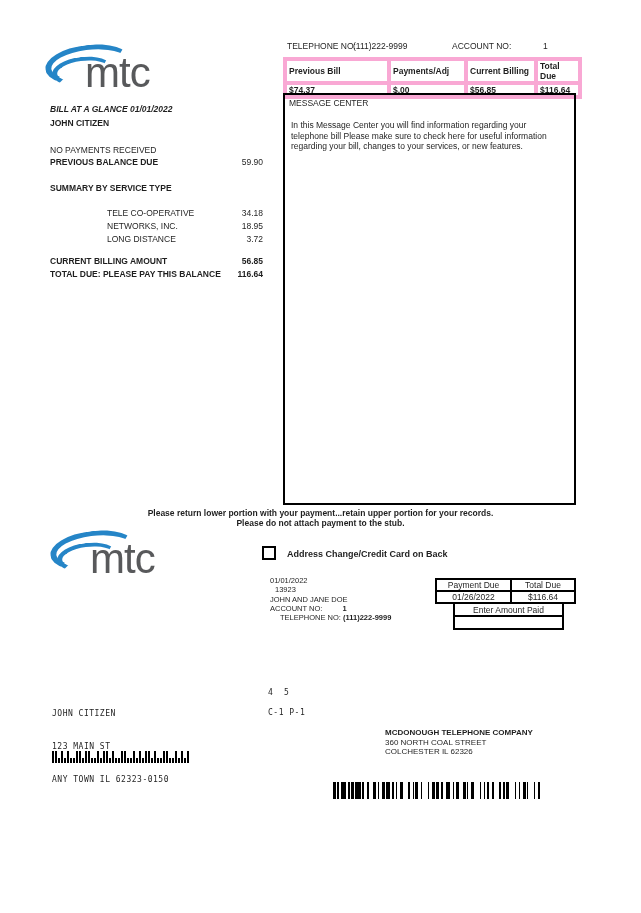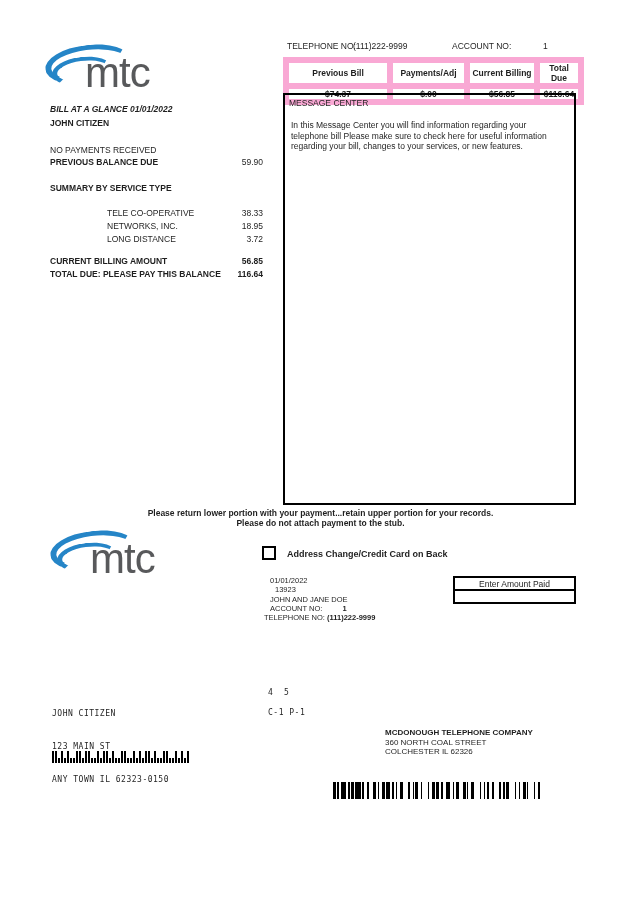--- a/index.html
+++ b/index.html
@@ -19,41 +19,41 @@
   .arc  { position:absolute; border-style:solid; border-color:transparent; border-radius:50%; }
   .arc.outer { left:0; top:0; width:86px; height:39px; border-width:5px 4px 5px 6px;
                border-top-color:#2585c7; border-left-color:#2585c7; transform:rotate(-7deg); }
   .arc.inner { left:7px; top:12px; width:60px; height:28px; border-width:4px 3px 4px 5px;
                border-top-color:#2585c7; border-left-color:#2585c7; transform:rotate(-7deg); }
   .logo .word { position:absolute; left:40px; top:7px; font-size:42px; line-height:42px;
                 color:#58595b; letter-spacing:-1px; }
 
   
   .sumtbl { position:absolute; left:283px; top:57px; border-collapse:collapse; }
-  .sumtbl td { border:6px solid #f9a8d4; text-align:center; font-size:8.5px; font-weight:bold;
+  .sumtbl td { border:4px solid #f9a8d4; text-align:left; font-size:8.5px; font-weight:bold;
                height:13px; padding:0 2px; }
   .sumtbl .c0{width:104px}.sumtbl .c1{width:77px}.sumtbl .c2{width:70px}.sumtbl .c3{width:44px}
 
   
   .row { position:absolute; display:flex; justify-content:space-between; font-size:8.5px; }
 
   
   .msgbox { position:absolute; left:283px; top:93px; width:293px; height:412px; border:2px solid #000; }
   .msgbox .title { font-size:8.5px; font-weight:normal; padding:3px 4px 0 4px; }
   .msgbox .body  { font-size:8.5px; line-height:10.5px; padding:12px 10px 0 6px; width:285px; }
 
   .center-note { position:absolute; left:0; width:641px; text-align:center; font-size:8.5px; font-weight:bold; }
 
   
   .checkbox { position:absolute; left:262px; top:546px; width:14px; height:14px; border:2px solid #000; background:#fff; }
   .paytbl { position:absolute; left:435px; top:578px; width:141px; }
   .paytbl table { border-collapse:collapse; }
   .paytbl td { border:2px solid #000; text-align:center; font-size:8.5px; height:11px; padding:0 2px; }
   .paytbl .pc0{width:76px}.paytbl .pc1{width:65px}
-  .paybox { margin-left:18px; width:123px; border:2px solid #000; margin-top:-2px;
+  .paybox { margin-left:18px; width:111px; border:2px solid #000; margin-top:-2px;
             text-align:center; font-size:8.5px; height:15px; line-height:13px; background:#fff; }
 
   
   .postnet { position:absolute; left:52px; top:751px; height:12px; display:flex; align-items:flex-end; }
   .pn-bar { display:inline-block; width:1.5px; background:#000; margin-right:1.5px; }
   .pn-bar.tall { height:12px; } .pn-bar.short { height:5px; }
   .code128 { position:absolute; left:333px; top:782px; height:17px; width:207px; overflow:hidden;
              display:flex; align-items:stretch; }
   .bc-bar { background:#000; height:17px; flex:0 0 auto; }
   .bc-space { background:#fff; height:17px; flex:0 0 auto; }
@@ -97,21 +97,21 @@
 
   <div class="row" style="left:50px; top:157px; width:213px;">
     <span class="b">PREVIOUS BALANCE DUE</span>
     <span>59.90</span>
   </div>
 
   <div class="abs t b" style="left:50px; top:183px;">SUMMARY BY SERVICE TYPE</div>
 
   <div class="row" style="left:107px; top:208px; width:156px;">
     <span>TELE CO-OPERATIVE</span>
-    <span>38.33</span>
+    <span>34.18</span>
   </div>
   <div class="row" style="left:107px; top:221px; width:156px;">
     <span>NETWORKS, INC.</span>
     <span>18.95</span>
   </div>
   <div class="row" style="left:107px; top:234px; width:156px;">
     <span>LONG DISTANCE</span>
     <span>3.72</span>
   </div>
 
@@ -140,25 +140,37 @@
 
   <div class="checkbox"></div>
   <div class="abs t b" style="left:287px; top:549px; font-size:9px;">Address Change/Credit Card on Back</div>
 
   <div class="abs sm" style="left:270px; top:576px;">01/01/2022</div>
   <div class="abs sm" style="left:275px; top:585px;">13923</div>
   <div class="abs sm" style="left:270px; top:595px;">JOHN AND JANE DOE</div>
   <div class="abs sm" style="left:270px; top:604px;">
     <span>ACCOUNT NO:</span><span class="b" style="margin-left:20px;">1</span>
   </div>
-  <div class="abs sm" style="left:264px; top:613px;">
+  <div class="abs sm" style="left:280px; top:613px;">
     <span>TELEPHONE NO:</span> <span class="b">(111)222-9999</span>
   </div>
 
   <div class="paytbl">
+    <table>
+      <tbody>
+          <tr>
+        <td class="pc0">Payment Due</td>
+        <td class="pc1">Total Due</td>
+      </tr>
+      <tr>
+        <td class="pc0">01/26/2022</td>
+        <td class="pc1">$116.64</td>
+      </tr>
+    </tbody>
+      </table>
     <div class="paybox">Enter Amount Paid</div>
     <div class="paybox"></div>
   </div>
 
   <div class="abs mono" style="left:52px; top:686px;">
     <div>JOHN CITIZEN</div>
     <div>123 MAIN ST</div>
     <div>ANY TOWN IL 62323-0150</div>
   </div>
   <div class="abs mono" style="left:268px; top:687px;">4  5</div>

